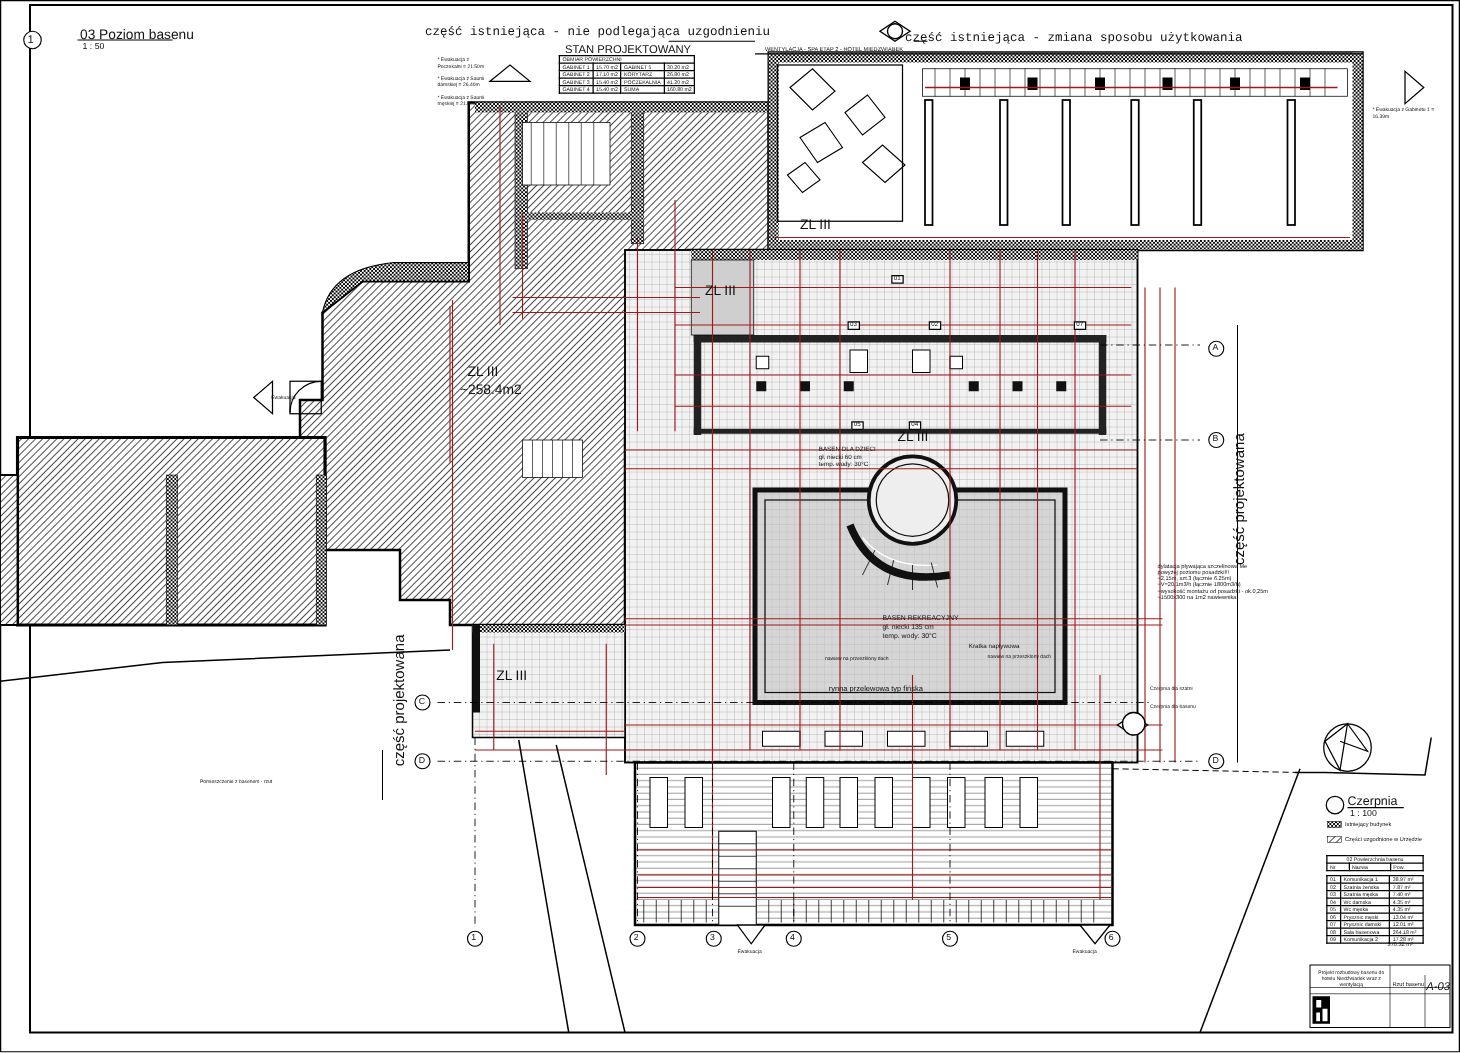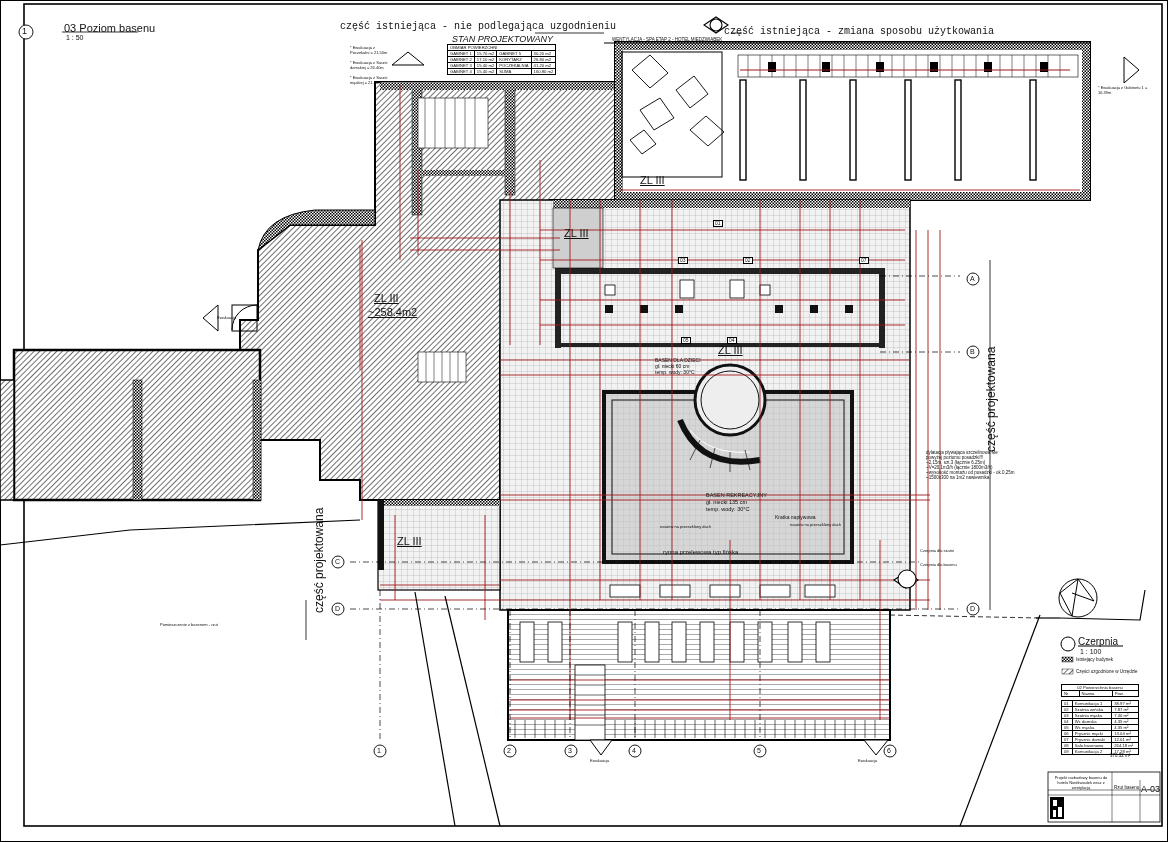--- a/index.html
+++ b/index.html
@@ -2,23 +2,23 @@
 <html><head>
 <meta charset="utf-8">
 <style>
   html,body{margin:0;padding:0;background:#fff;}
   body{width:1168px;height:842px;position:relative;overflow:hidden;font-family:"Liberation Sans",sans-serif;color:#111;}
   .abs{position:absolute;}
   svg{position:absolute;left:0;top:0;}
   .title-main{font-size:11px;}
   .scale{font-size:7px;}
   .hdr{font-size:10px;font-family:Liberation Mono, monospace;}
-  .sub{font-size:9px;font-style:italic;}
+  .sub{font-size:9px;}
   .tiny{font-size:4px;line-height:5px;}
-  .zl{font-size:11px;text-decoration:underline;}
+  .zl{font-size:11px;}
   .legend-title{font-size:10px;}
   table.t{border-collapse:collapse;font-size:4.2px;}
   table.t td{border:0.6px solid #000;padding:0 2px;height:5px;white-space:nowrap;}
   .vert{transform:rotate(-90deg);transform-origin:left top;font-size:12px;white-space:nowrap;}
 </style>
 </head>
 <body>
 
 <svg width="1168" height="842" viewBox="0 0 1168 842">
   <defs>
@@ -543,13 +543,13 @@
         <td>09</td>
         <td>Komunikacja 2</td>
         <td>17.28 m²</td>
       </tr>
 </tbody>
   </table>
 <div class="abs tiny" style="left:1110px;top:753px;font-size:4.5px;">370.32 m²</div>
 
 <div class="abs tiny" style="left:1052px;top:775px;width:58px;text-align:center;">Projekt rozbudowy basenu do hotelu Niedźwiadek wraz z wentylacją</div>
 <div class="abs tiny" style="left:1114px;top:785px;font-size:4.5px;">Rzut basenu</div>
-<div class="abs" style="left:1141px;top:784px;font-size:9px;">A-03</div>
+<div class="abs" style="left:1141px;top:784px;font-size:9px;font-style:italic;">A-03</div>
 
 </body></html>

